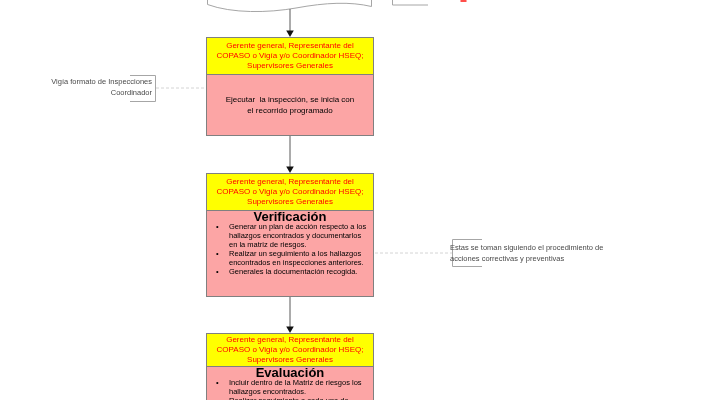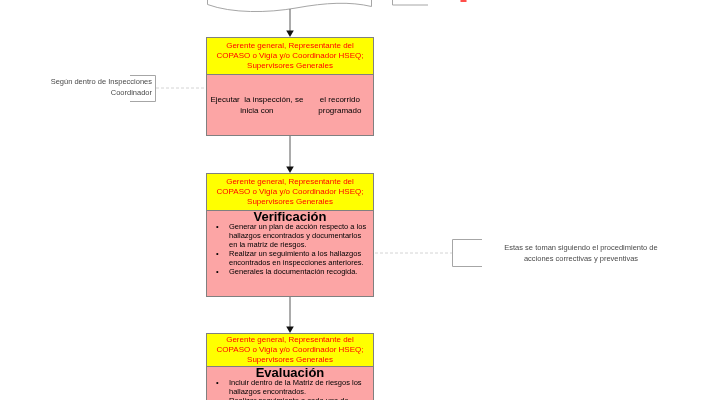--- a/index.html
+++ b/index.html
@@ -15,33 +15,33 @@
     border:1px solid #808080; background:#fca5a5;
   }
   .step-header {
     box-sizing:border-box; background:#ffff00; color:#ff0000;
     border-bottom:1px solid #808080; text-align:center;
     font-size:8px; line-height:10px; height:37px; padding:3px 1px 2px;
   }
   .step-evaluacion .step-header { height:33px; padding:1px 1px 1px; }
   .step-body { color:#000000; }
   .body-centered {
-    display:flex; flex-direction:row; justify-content:center; align-items:center;
+    display:flex; flex-direction:column; justify-content:center; align-items:center;
     text-align:center; font-size:8px; line-height:11px; height:59px; white-space:pre-wrap;
   }
   .body-list { font-size:7.5px; line-height:9px; padding-top:1px; }
   .body-title { font-weight:bold; text-align:center; font-size:13px; line-height:10px; }
   .bullet-row { display:flex; align-items:flex-start; }
   .bullet-glyph { flex:none; margin-left:9px; width:13px; }
   .bullet-text { width:139px; }
 
   
   .note { position:absolute; color:#4a4a4a; font-size:7.5px; }
   .note-left { left:18px; top:77px; width:134px; text-align:right; line-height:10.5px; }
-  .note-right { left:481px; top:242px; width:200px; text-align:center; line-height:11px; }
+  .note-right { left:450px; top:242px; width:200px; text-align:left; line-height:11px; }
 </style>
 </head>
 <body>
 
 <div class="canvas">
 
   <svg class="overlay" width="715" height="400" viewBox="0 0 715 400">
 
     <path d="M 207.5 0 L 207.5 4.5 C 232 13.5, 268 13, 296 8 C 326 2.5, 350 1.5, 371.5 6.5 L 371.5 0" fill="none" stroke="#a6a6a6" stroke-width="1"></path>
 
@@ -59,21 +59,21 @@
     <polygon points="286.2,326.5 293.8,326.5 290,333" fill="#111111"></polygon>
 
     <path d="M 130 75.5 L 155.5 75.5 L 155.5 101.5 L 130 101.5" fill="none" stroke="#a6a6a6" stroke-width="1"></path>
     <line x1="156" y1="88" x2="205" y2="88" stroke="#d4d4d4" stroke-width="1" stroke-dasharray="3 2"></line>
 
     <path d="M 482 239.5 L 452.5 239.5 L 452.5 266.5 L 482 266.5" fill="none" stroke="#a6a6a6" stroke-width="1"></path>
     <line x1="375" y1="253" x2="452" y2="253" stroke="#d4d4d4" stroke-width="1" stroke-dasharray="3 2"></line>
   </svg>
 
   <div class="note note-left">
-    <div>Según dentro de Inspecciones</div>
+    <div>Vigía formato de Inspecciones</div>
     <div>Coordinador</div>
   </div>
 
   <div class="note note-right">
     <div>Estas se toman siguiendo el procedimiento de</div>
     <div>acciones correctivas y preventivas</div>
   </div>
 
   <div class="step step-ejecutar" style="top:37px; height:99px;">
     <div class="step-header">

